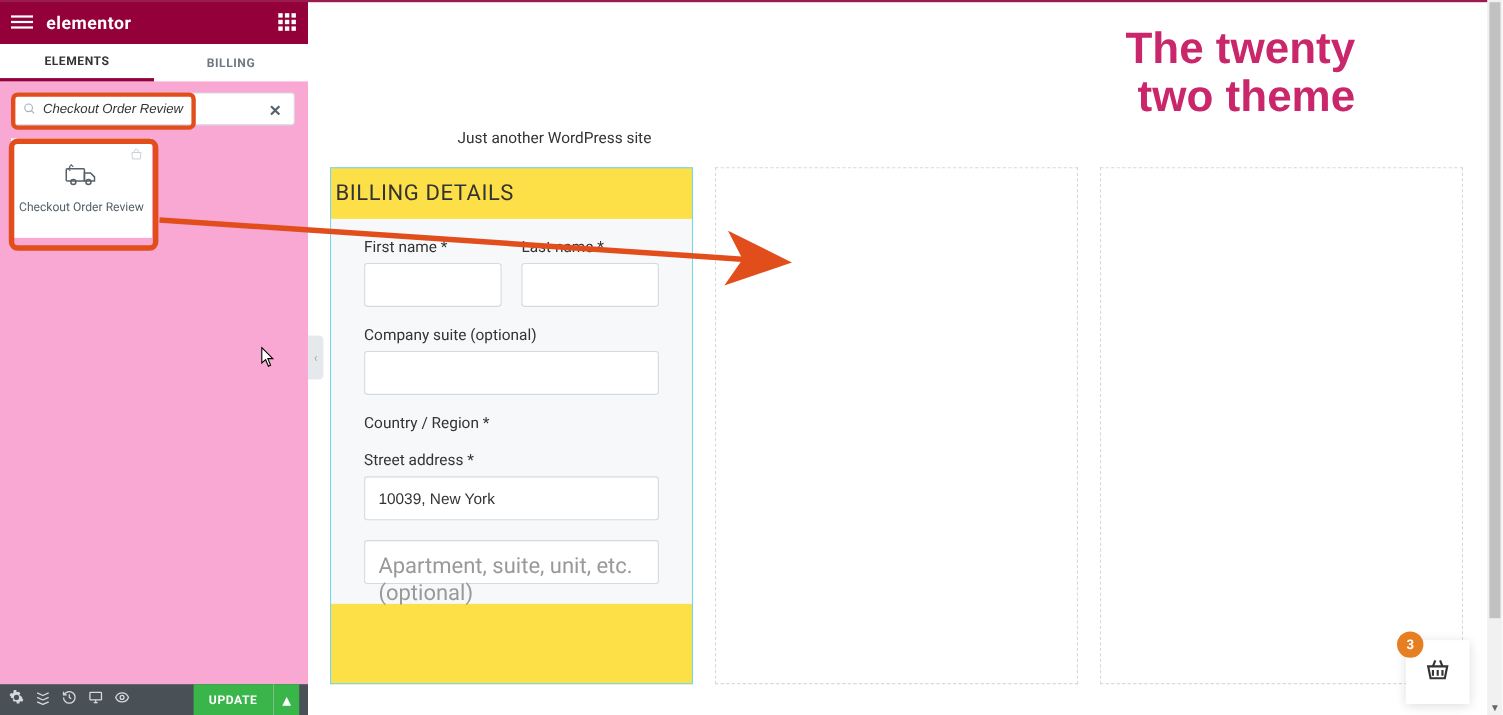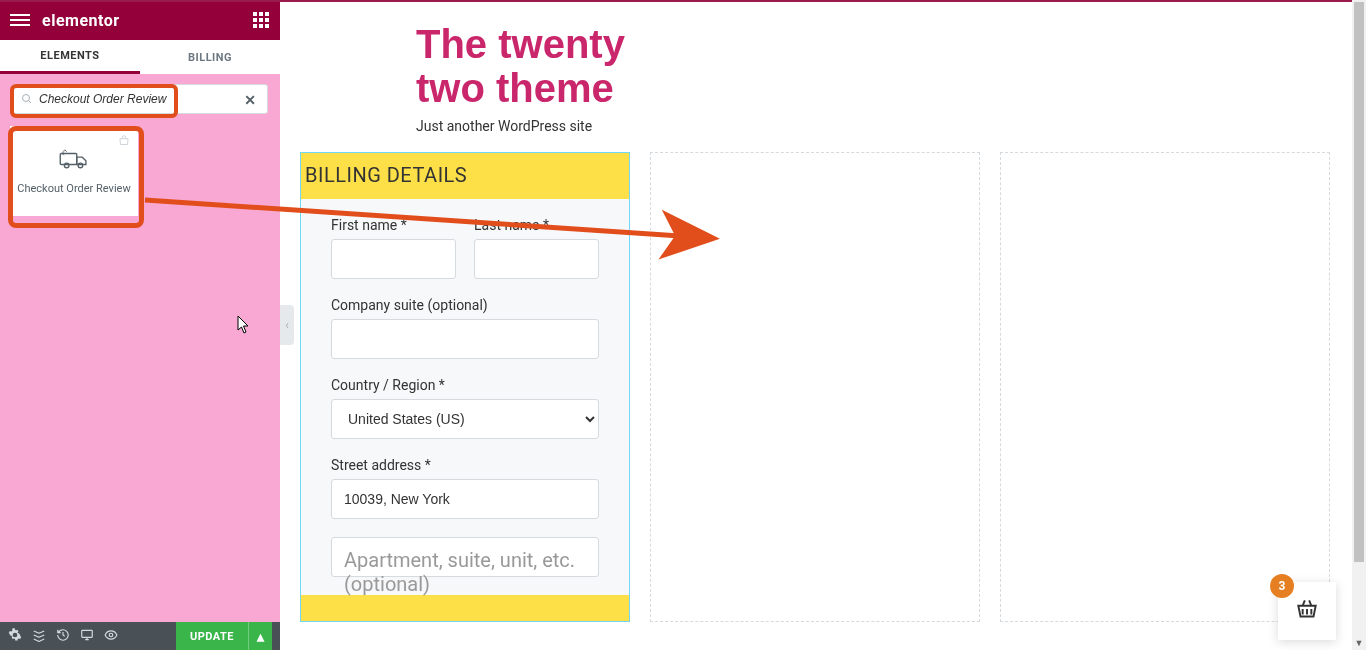--- a/index.html
+++ b/index.html
@@ -29,21 +29,21 @@
 .side-foot{height:28px; background:#495157; display:flex; align-items:center; padding:0 8px; gap:10px;}
 .foot-ico{color:#d5dadf; font-size:14px; cursor:pointer;}
 .update-btn{margin-left:auto; height:28px; display:flex;}
 .update-main{background:#39b54a; color:#fff; font-size:11px; font-weight:700; letter-spacing:.5px; display:flex; align-items:center; padding:0 14px; cursor:pointer;}
 .update-drop{background:#39b54a; color:#fff; width:24px; display:flex; align-items:center; justify-content:center; border-left:1px solid rgba(255,255,255,.3); cursor:pointer;}
 
 .collapse-handle{position:absolute; left:280px; top:50%; transform:translateY(-50%); width:14px; height:40px; background:#e6e9ec; border-radius:0 4px 4px 0; display:flex; align-items:center; justify-content:center; cursor:pointer; color:#a4afb7; font-size:12px;}
 
 .canvas{position:absolute; left:296px; top:2px; right:14px; bottom:0; background:#fff; overflow:hidden;}
 .site-header{padding:20px 120px 18px;}
-.site-title{font-family:"Segoe UI", sans-serif; font-weight:700; color:#c9266b; font-size:40px; line-height:1.1;}
+.site-title{font-family:"Segoe UI", sans-serif; font-weight:700; color:#c9266b; font-size:40px; line-height:1.1;text-align:right;}
 .tagline{color:#333; font-size:14px; margin-top:8px;}
 .cols{display:flex; gap:20px; padding:0 4px;}
 .col{border:1px dashed #d5dadf; min-height:470px; }
 .col1{width:330px; border:1px solid #71d7f7; background:#fde047;}
 .col2{width:330px;}
 .col3{width:330px;}
 .bill-head{font-size:20px; color:#333; padding:10px 4px 12px; font-weight:400; letter-spacing:.5px;}
 .bill-body{background:#f7f8f9; padding:18px 30px;}
 .row2{display:flex; gap:18px;}
 .field{margin-bottom:18px; flex:1;}
@@ -183,23 +183,20 @@
             <label class="flabel">Last name *</label>
             <input class="finput" style="">
           </div>
         </div>
         <div class="field">
           <label class="flabel">Company suite (optional)</label>
           <input class="finput" style="">
         </div>
         <div class="field">
           <label class="flabel">Country / Region *</label>
-          <select class="finput">
-            <option>United States (US)</option>
-          </select>
         </div>
         <div class="field">
           <label class="flabel">Street address *</label>
           <input class="finput" value="10039, New York" style="">
         </div>
         <div class="addr2">Apartment, suite, unit, etc. (optional)</div>
       </div>
     </div>
     <div class="col col2"></div>
     <div class="col col3"></div>

